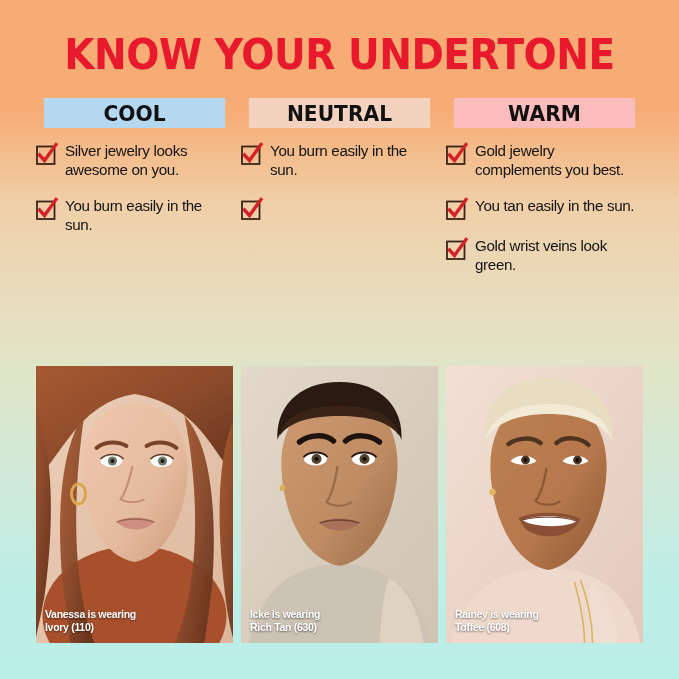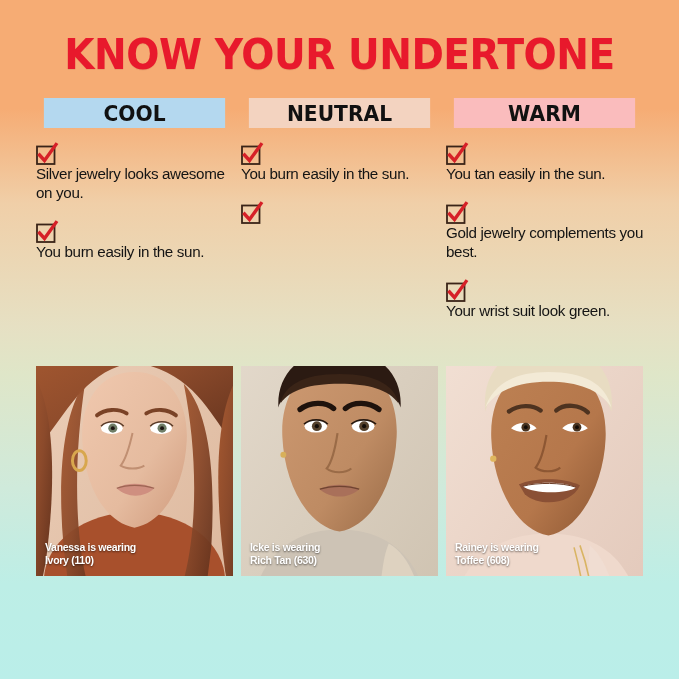--- a/index.html
+++ b/index.html
@@ -63,22 +63,22 @@
   }
   .col-header.cool    { background: #b4d8ef; }
   .col-header.neutral { background: #f3d3c0; }
   .col-header.warm    { background: #fabcbd; }
 
   .items { padding-top: 14px; }
 
   .item {
     display: flex;
     align-items: flex-start;
+    gap: 8px;
     margin-bottom: 17px;
-    flex-direction: column;
   }
 
   .checkbox {
     flex: 0 0 auto;
     width: 21px;
     height: 21px;
     margin-top: 2px;
     position: relative;
   }
   .checkbox svg { display: block; overflow: visible; }
@@ -91,21 +91,21 @@
     font-weight: 500;
     letter-spacing: -0.35px;
   }
 
   
   .photos {
     position: absolute;
     left: 36px;
     right: 36px;
     top: 366px;
-    height: 210px;
+    height: 277px;
     display: flex;
     gap: 8px;
   }
   .photo {
     position: relative;
     flex: 1 1 0;
     overflow: hidden;
     background: #c9a389;
   }
   .photo svg { display: block; width: 100%; height: 100%; }
@@ -194,44 +194,44 @@
     <div class="col-header warm">WARM</div>
     <div class="items">
 
       <div class="item">
         <span class="checkbox">
           <svg width="21" height="21" viewBox="0 0 21 21">
             <rect x="1" y="2.5" width="17.5" height="17.5" fill="none" stroke="#3a2418" stroke-width="1.8"></rect>
             <path d="M3.5 11 L8.5 16.5 L20 0.5" fill="none" stroke="#d62027" stroke-width="3.4" stroke-linecap="square"></path>
           </svg>
         </span>
-        <span class="item-text">You tan easily
-in the sun.</span>
-      </div>
-
-      <div class="item">
-        <span class="checkbox">
-          <svg width="21" height="21" viewBox="0 0 21 21">
-            <rect x="1" y="2.5" width="17.5" height="17.5" fill="none" stroke="#3a2418" stroke-width="1.8"></rect>
-            <path d="M3.5 11 L8.5 16.5 L20 0.5" fill="none" stroke="#d62027" stroke-width="3.4" stroke-linecap="square"></path>
-          </svg>
-        </span>
         <span class="item-text">Gold jewelry
 complements
 you best.</span>
       </div>
 
       <div class="item">
         <span class="checkbox">
           <svg width="21" height="21" viewBox="0 0 21 21">
             <rect x="1" y="2.5" width="17.5" height="17.5" fill="none" stroke="#3a2418" stroke-width="1.8"></rect>
             <path d="M3.5 11 L8.5 16.5 L20 0.5" fill="none" stroke="#d62027" stroke-width="3.4" stroke-linecap="square"></path>
           </svg>
         </span>
-        <span class="item-text">Your wrist suit
+        <span class="item-text">You tan easily
+in the sun.</span>
+      </div>
+
+      <div class="item">
+        <span class="checkbox">
+          <svg width="21" height="21" viewBox="0 0 21 21">
+            <rect x="1" y="2.5" width="17.5" height="17.5" fill="none" stroke="#3a2418" stroke-width="1.8"></rect>
+            <path d="M3.5 11 L8.5 16.5 L20 0.5" fill="none" stroke="#d62027" stroke-width="3.4" stroke-linecap="square"></path>
+          </svg>
+        </span>
+        <span class="item-text">Gold wrist veins
 look green.</span>
       </div>
 
     </div>
   </div>
 
 </div>
 
 <div class="photos">
 

